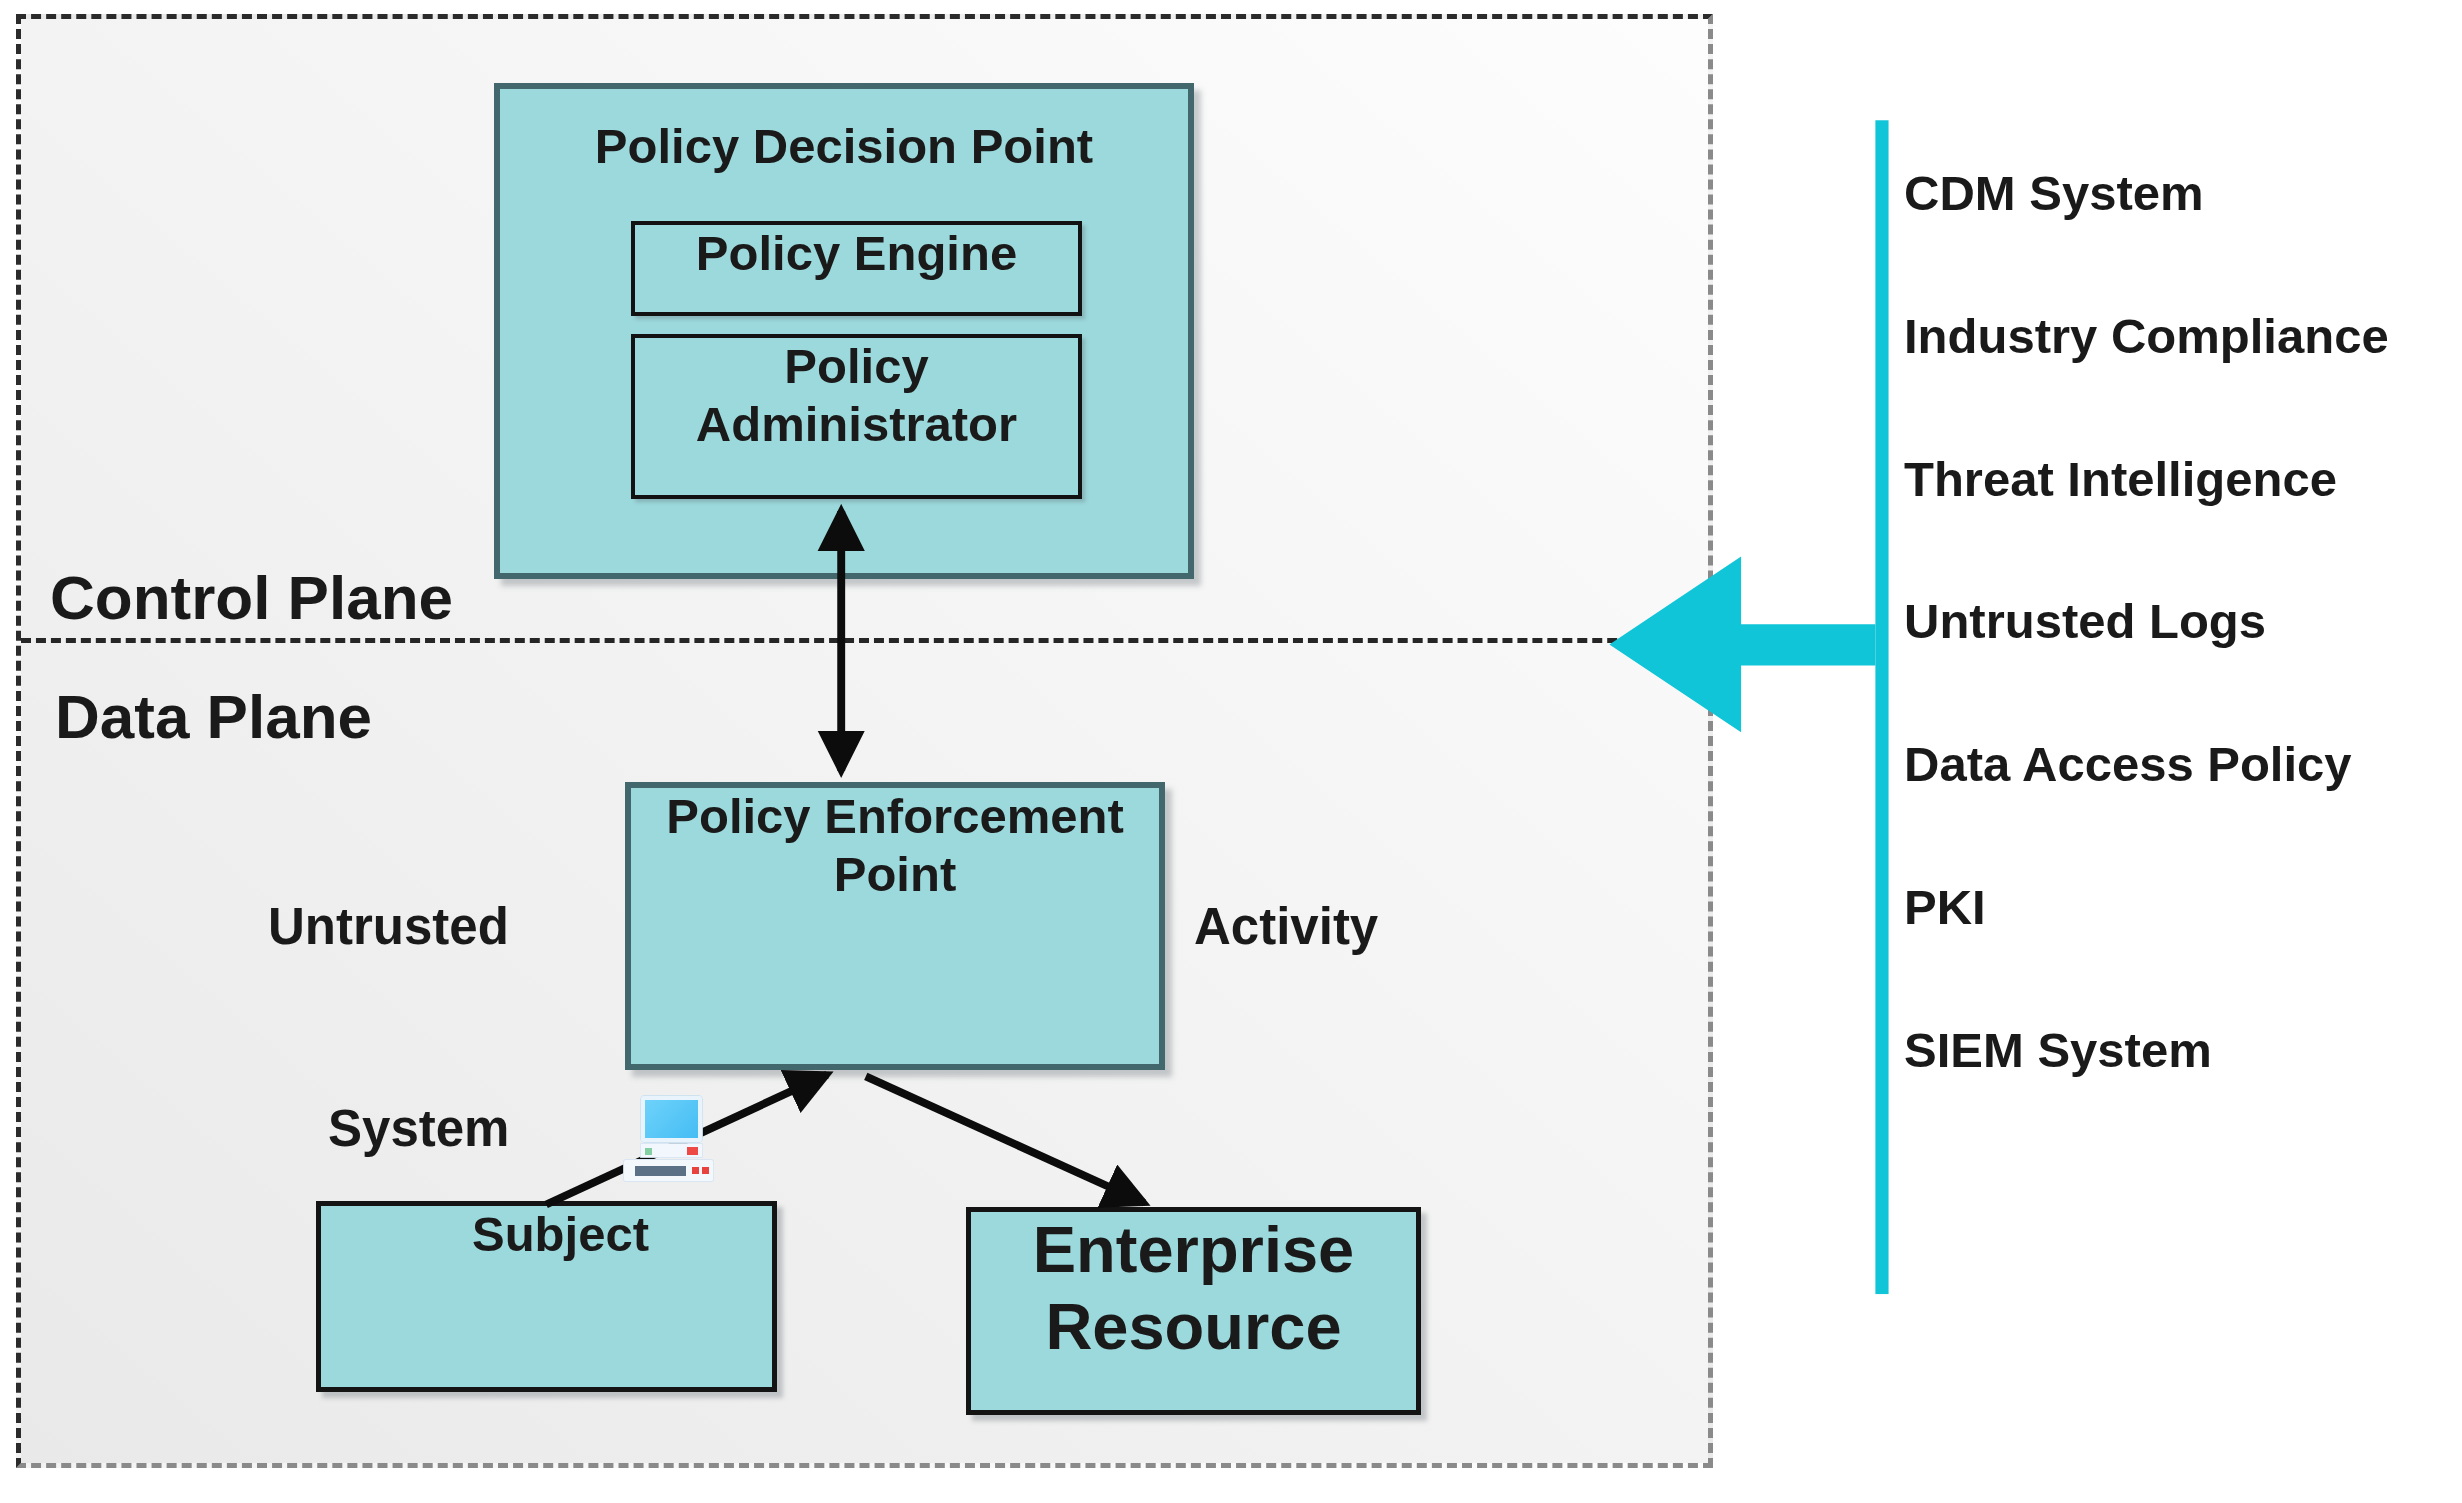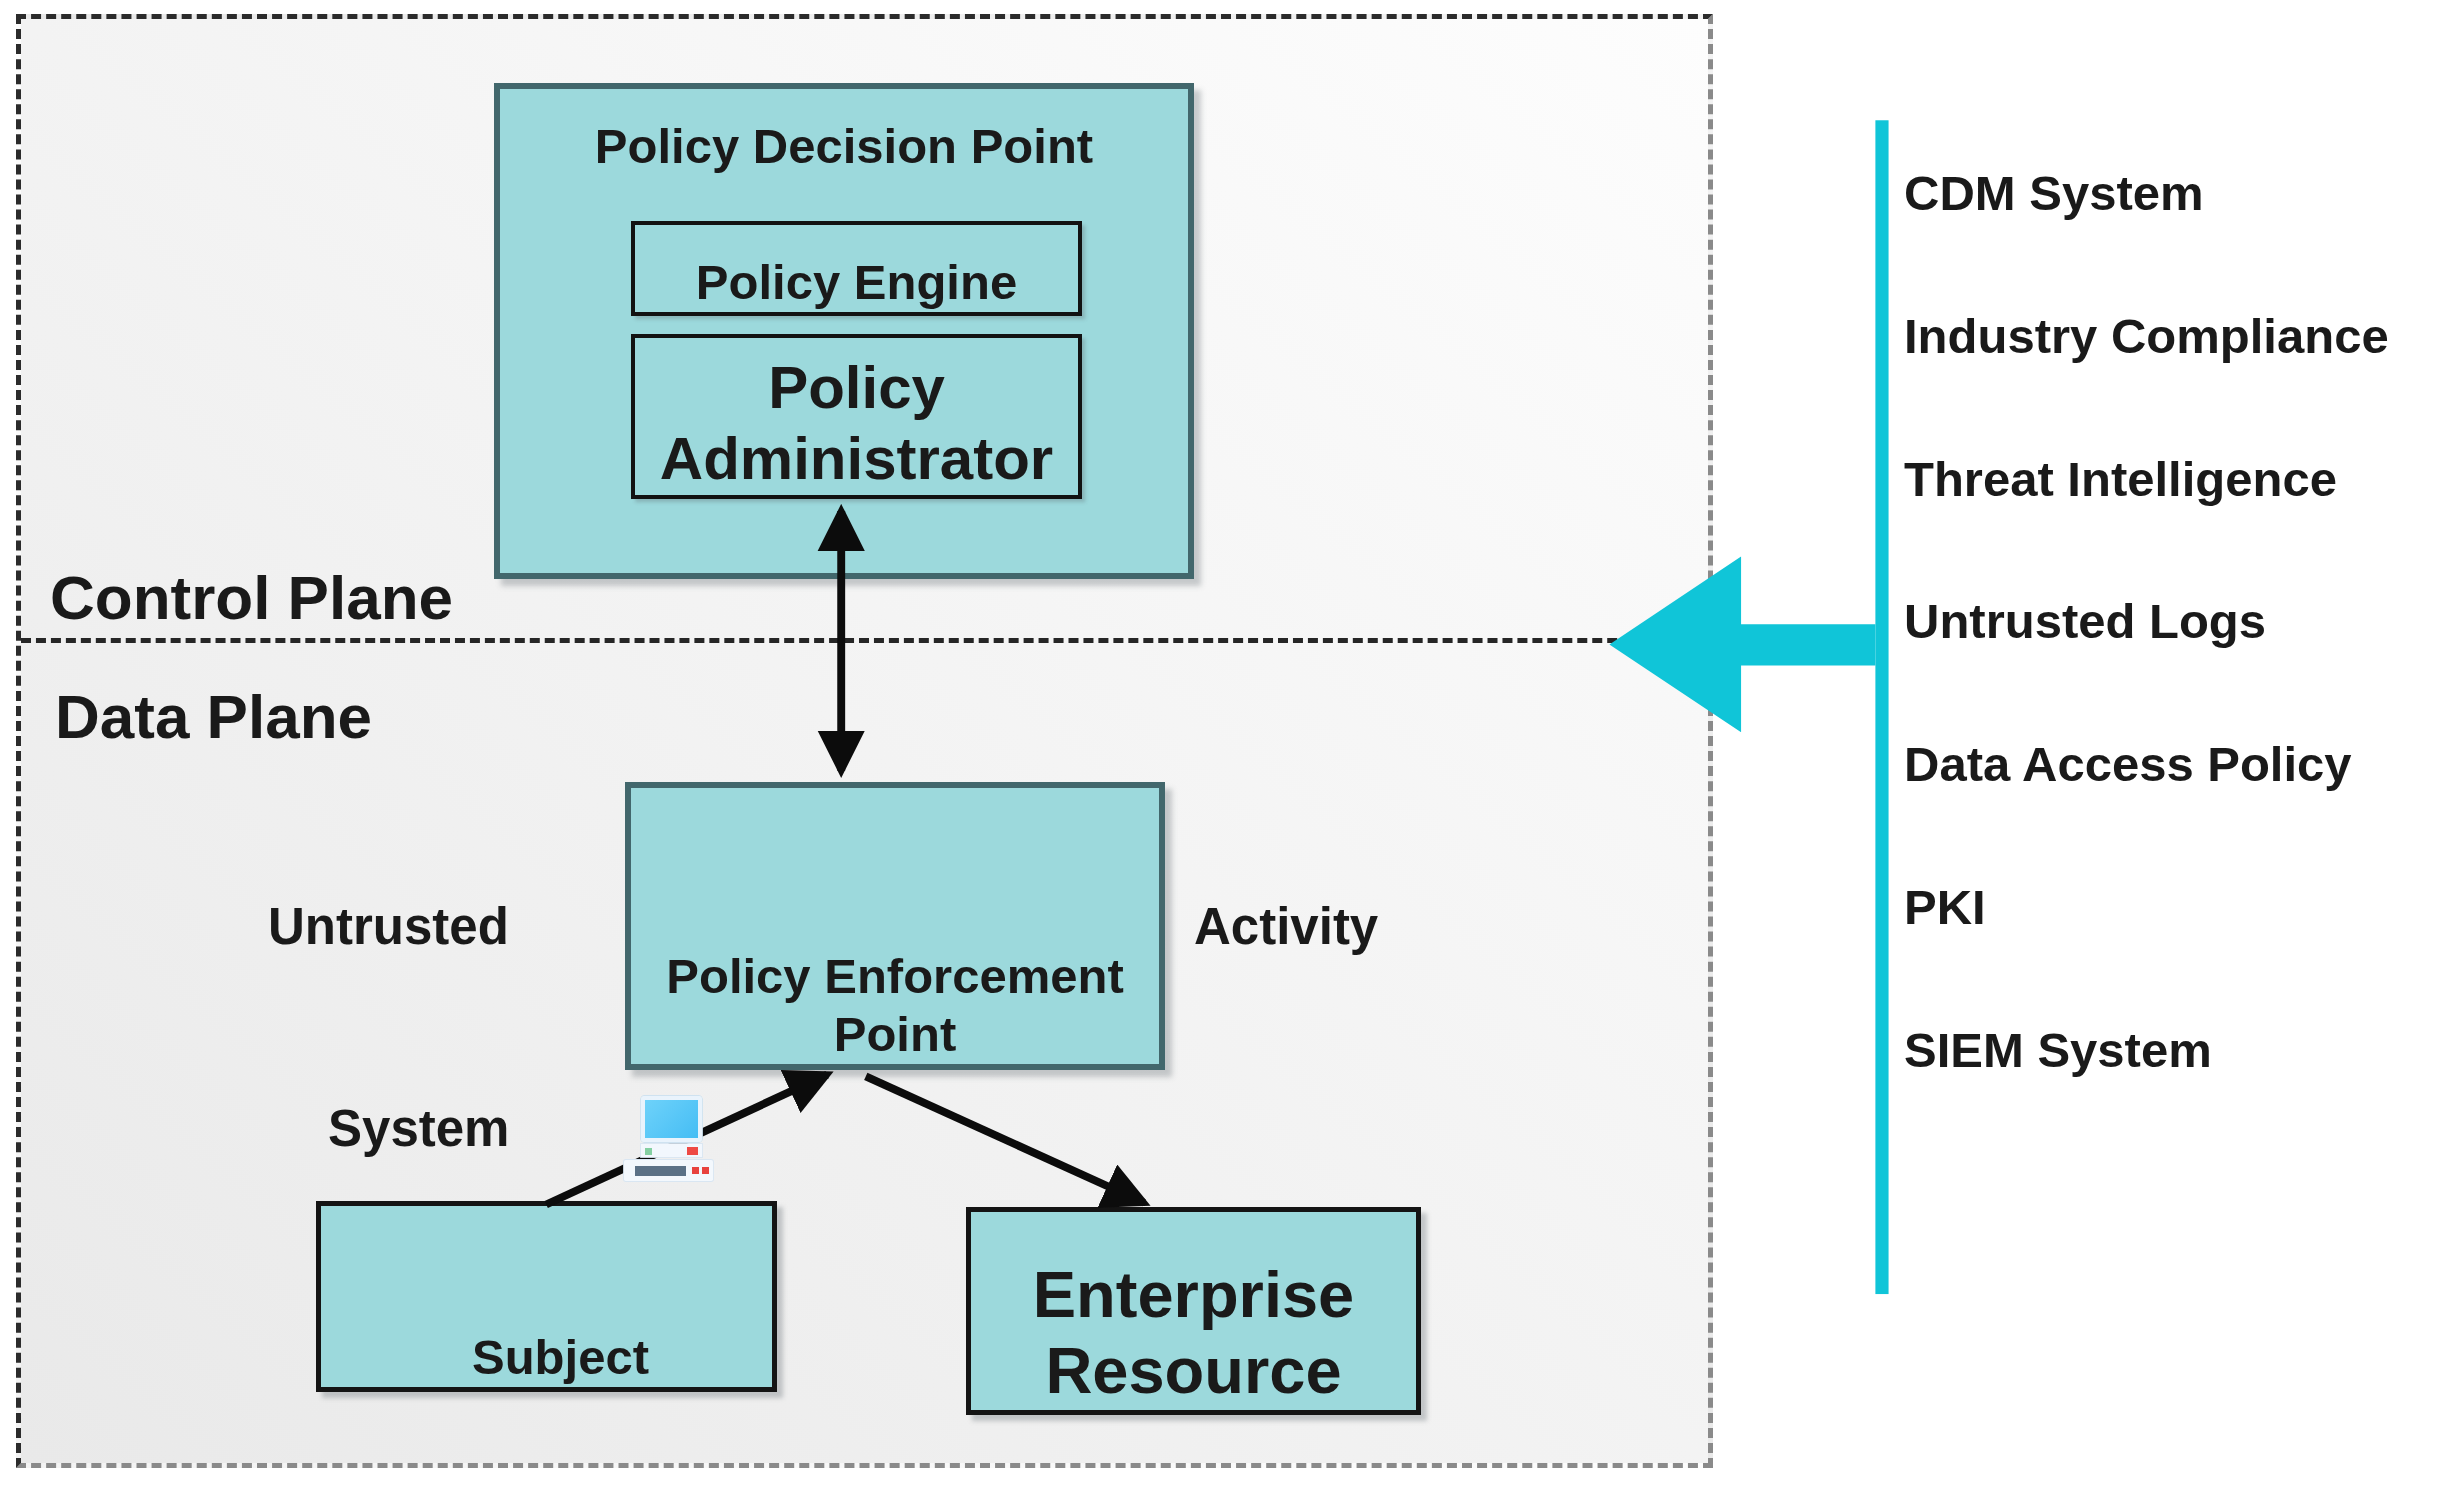--- a/index.html
+++ b/index.html
@@ -29,35 +29,35 @@
     position: absolute; left: 21px; top: 638px;
     width: 1686px; height: 0;
     border-top: 5.3px dashed #262626;
     z-index: 3;
   }
 
   
   .node {
     position: absolute; box-sizing: border-box;
     background: #9cd9dc;
-    display: flex; align-items: flex-end; justify-content: center;
+    display: flex; align-items: flex-start; justify-content: center;
     text-align: center; line-height: 1.18;
     z-index: 2;
   }
   .border-slate { border: 6.1px solid #42676c; box-shadow: 7px 7px 5.3px rgba(105,115,120,.35); }
   .border-black { border: 5.3px solid #141414; box-shadow: 6.1px 6.1px 4.4px rgba(105,115,120,.35); }
 
   .pdp { left: 494px; top: 83px; width: 700px; height: 496px;
          align-items: flex-start; font-size: 49px; padding-top: 29px; }
   .pe  { left: 631px; top: 221px; width: 451px; height: 95px;
          border: 4.4px solid #121212; box-shadow: 4.4px 4.4px 3.5px rgba(90,100,105,.3);
          font-size: 49px; }
   .pa  { left: 631px; top: 334px; width: 451px; height: 165px;
          border: 4.4px solid #121212; box-shadow: 4.4px 4.4px 3.5px rgba(90,100,105,.3);
-         font-size: 60px; padding: 0 4.4px; }
+         font-size: 49px; padding: 0 4.4px; }
   .pep { left: 615px; top: 782px; width: 540px; height: 288px;
          font-size: 49px; padding: 0 17.6px; margin-left: 10px; }
   .subject { left: 316px; top: 1201px; width: 461px; height: 191px; font-size: 49px; padding-left: 28px; }
   .er  { left: 966px; top: 1207px; width: 455px; height: 208px;
          font-size: 65px; padding: 0 17.6px; }
 
   .free-label { position: absolute; z-index: 4; white-space: nowrap; }
   .lbl-56 { font-size: 62px; }
   .lbl-58 { font-size: 51px; }
   .control-plane { left: 50px;  top: 562px; }

